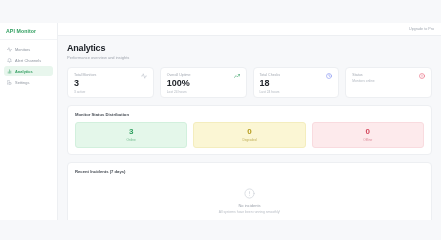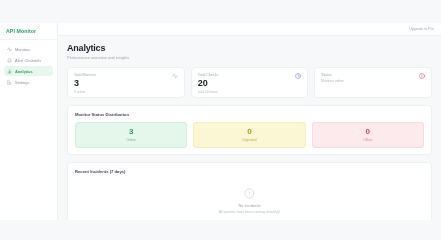--- a/index.html
+++ b/index.html
@@ -206,24 +206,35 @@
           <div class="stat-label">Total Monitors</div>
           <div class="stat-value">3</div>
           <div class="stat-sub">3 active</div>
           <span class="stat-ico">
             <svg viewBox="0 0 24 24" fill="none" stroke="#b9bfc8" stroke-width="2.2" stroke-linecap="round" stroke-linejoin="round">
                 <path d="M22 12h-4l-3 9L9 3l-3 9H2"></path>
               </svg>
           </span>
         </div>
 
+        <div class="stat-card">
+          <div class="stat-label">Overall Uptime</div>
+          <div class="stat-value">100%</div>
+          <div class="stat-sub">Last 24 hours</div>
+          <span class="stat-ico">
+            <svg viewBox="0 0 24 24" fill="none" stroke="#2f9e5f" stroke-width="2.2" stroke-linecap="round" stroke-linejoin="round">
+                <polyline points="23 6 13.5 15.5 8.5 10.5 1 18"></polyline>
+                <polyline points="17 6 23 6 23 12"></polyline>
+              </svg>
+          </span>
+        </div>
 
         <div class="stat-card">
           <div class="stat-label">Total Checks</div>
-          <div class="stat-value">20</div>
+          <div class="stat-value">18</div>
           <div class="stat-sub">Last 24 hours</div>
           <span class="stat-ico">
             <svg viewBox="0 0 24 24" fill="none" stroke="#7a8cf0" stroke-width="2.2" stroke-linecap="round" stroke-linejoin="round">
                 <circle cx="12" cy="12" r="10"></circle>
                 <polyline points="12 6 12 12 16 14"></polyline>
               </svg>
           </span>
         </div>
 
         <div class="stat-card">

